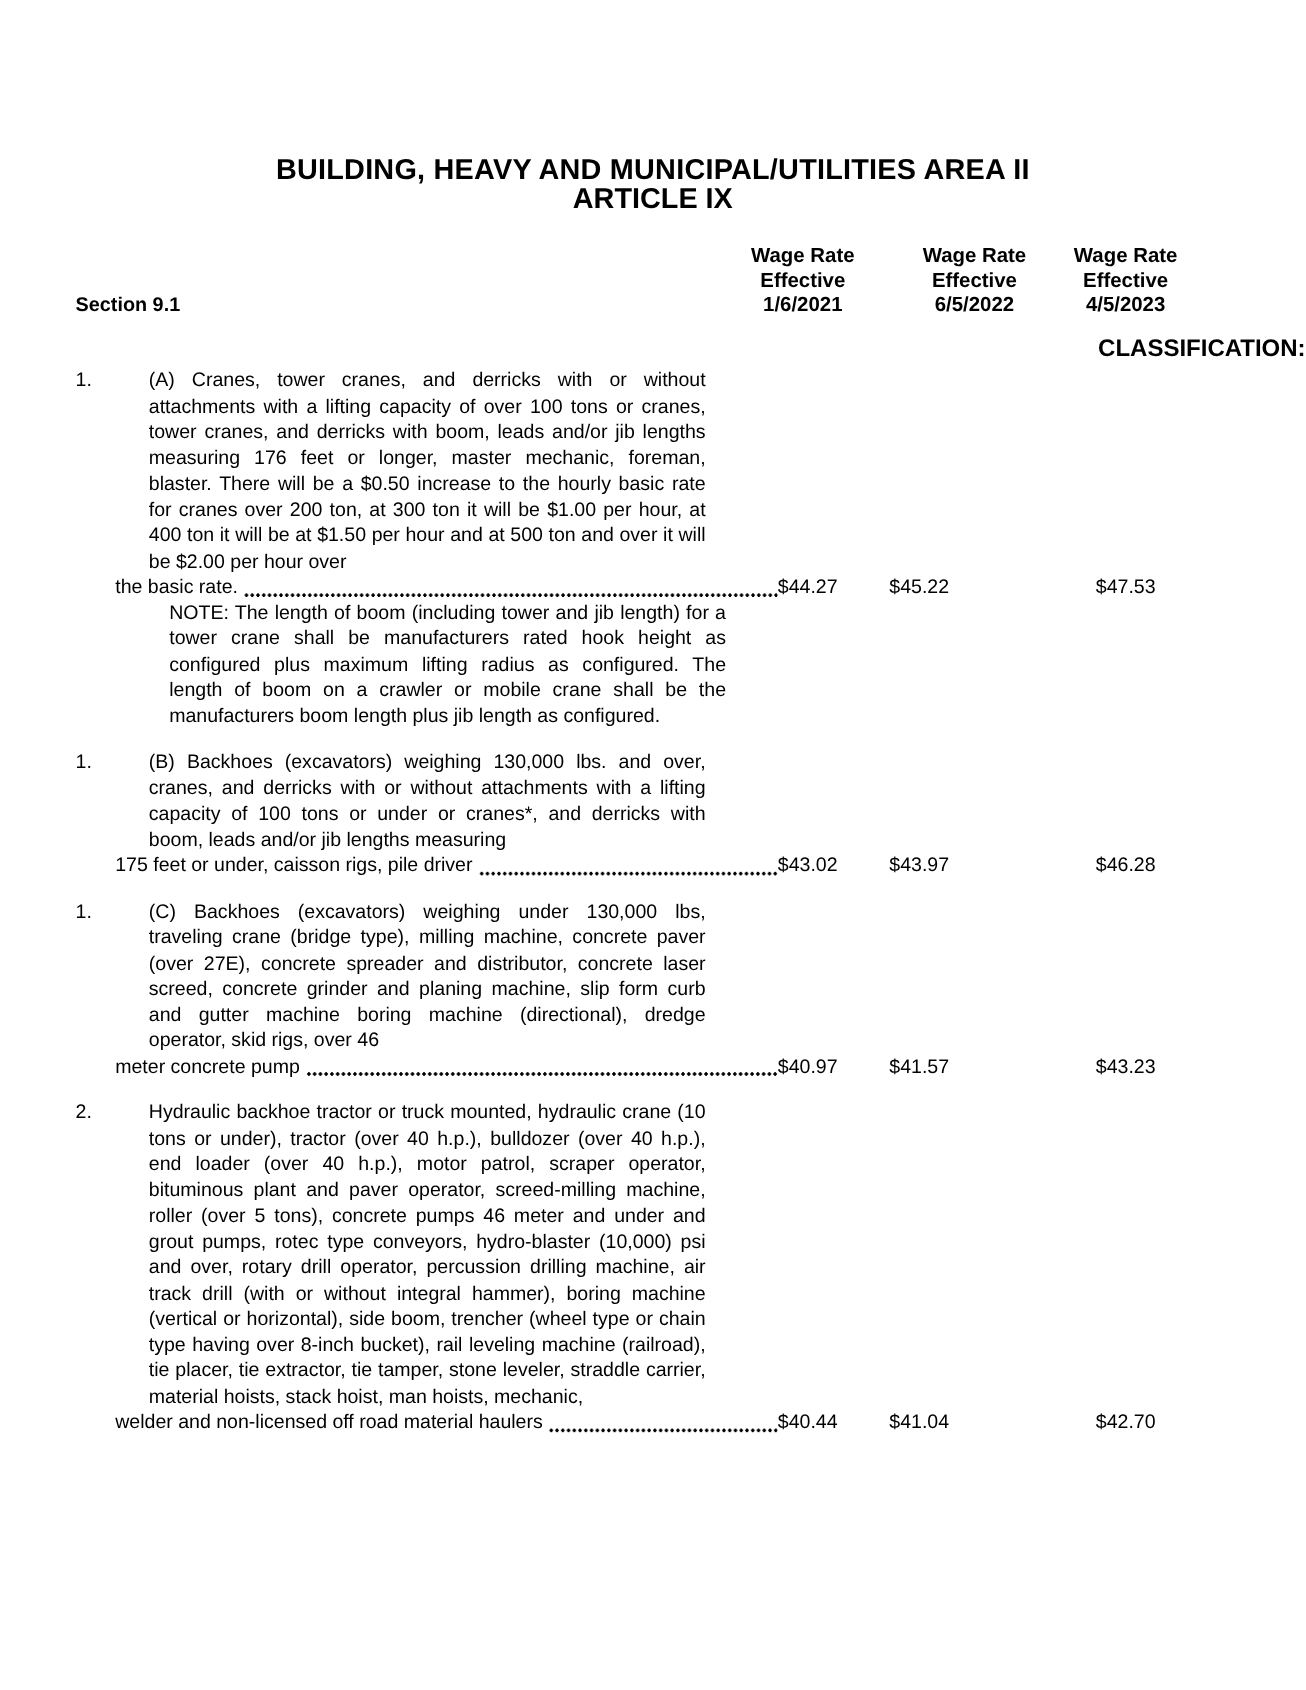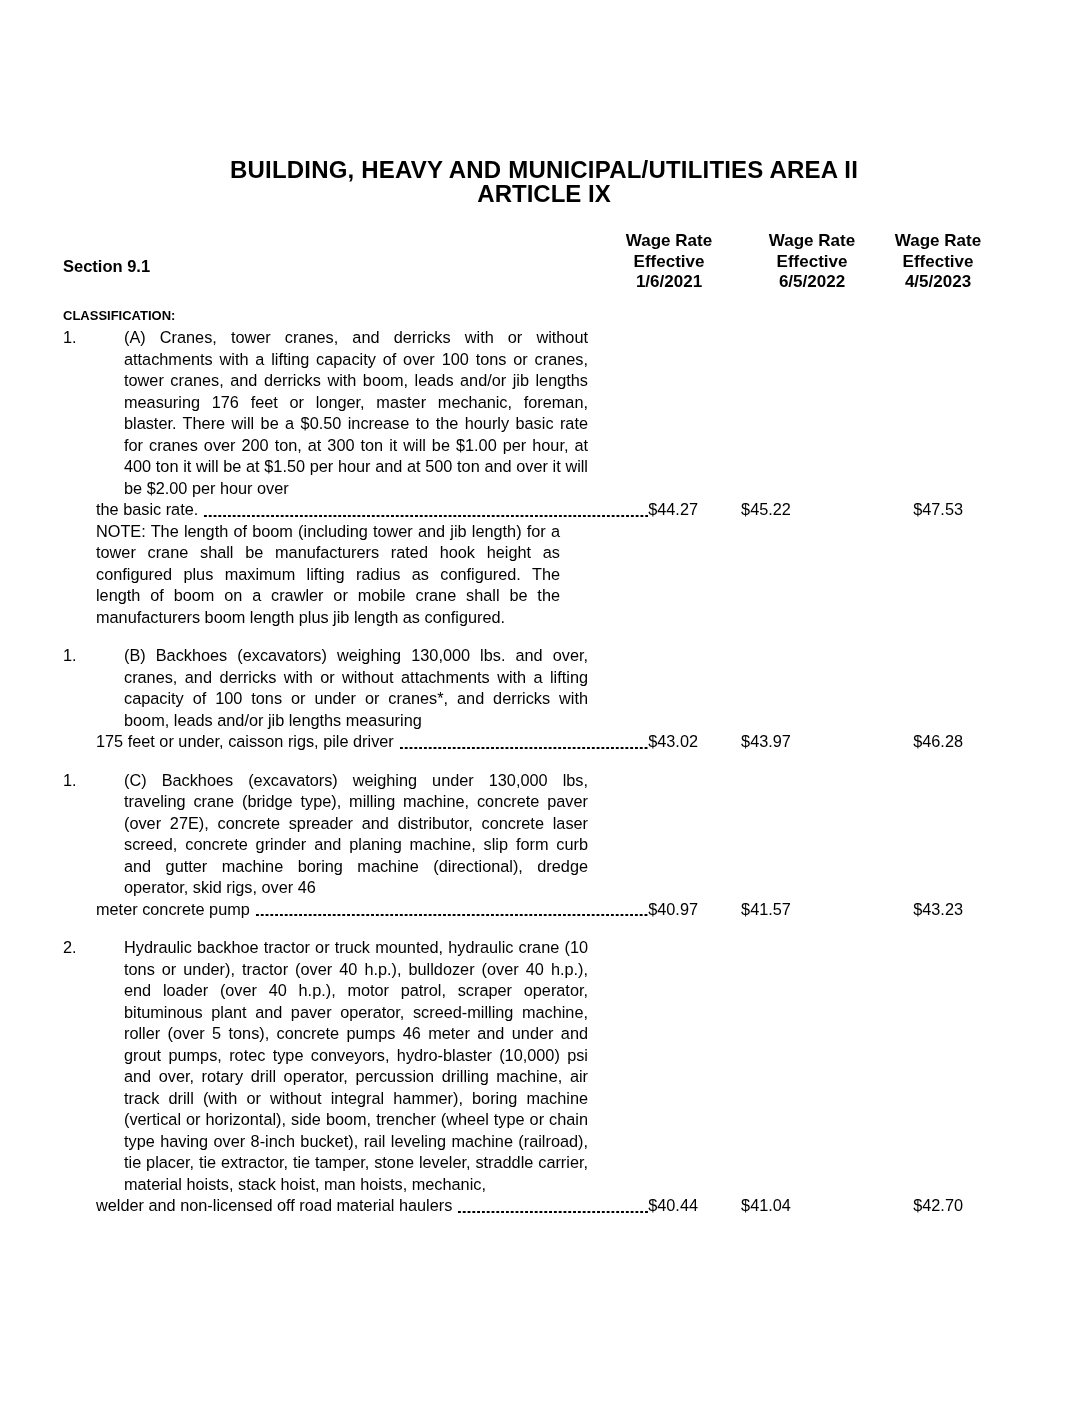--- a/index.html
+++ b/index.html
@@ -8,42 +8,42 @@
     height: 1408px;
     background: #ffffff;
     color: #000000;
     font-family: "Liberation Sans", sans-serif;
     position: relative;
     overflow: hidden;
   }
   .page { padding-top: 128px; }
 
   
-  .title-block { text-align: center; margin-top: 28px; }
+  .title-block { text-align: center; }
   .doc-title   { font-size: 24px; font-weight: bold; line-height: 27px; letter-spacing: 0.2px; }
   .doc-subtitle{ font-size: 24px; font-weight: bold; line-height: 22px; }
 
   
   .header-row { position: relative; height: 61px; margin-top: 26px; }
   .section-label {
-    position: absolute; left: 63px; bottom: 16px;
+    position: absolute; left: 63px; bottom: 0;
     font-size: 16.5px; font-weight: bold;
   }
   .hcol {
     position: absolute; top: 0; width: 110px;
     text-align: center; font-weight: bold;
     font-size: 17px; line-height: 20.5px;
   }
   .hcol1 { left: 614px; }
   .hcol2 { left: 757px; }
   .hcol3 { left: 883px; }
 
   .classification-label {
     margin: 16px 0 4px 63px;
-    font-size: 13px; font-weight: bold;
+    font-size: 20px; font-weight: bold; text-align: right;
   }
 
   
   .items { margin-left: 63px; width: 900px; font-size: 16.3px; line-height: 21.5px; }
   .item  { display: flex; margin-bottom: 17px; }
   .item-num { width: 33px; flex: none; }
   .item-content { flex: 1; min-width: 0; }
   .item-body { width: 464px; text-align: justify; margin-left: 28px; }
   .rate-line { display: flex; align-items: baseline; width: 100%; }
   .last-text { flex: none; white-space: nowrap; }
@@ -51,21 +51,21 @@
     flex: 1; align-self: flex-end;
     height: 6px; margin: 0 0 2px 5px;
     background-image: radial-gradient(circle, #000 1.2px, transparent 1.5px);
     background-size: 4.8px 6px;
     background-repeat: repeat-x;
     background-position: left bottom;
   }
   .rate { flex: none; white-space: nowrap; }
   .r2 { width: 136px; text-align: center; }
   .r3 { width: 129px; text-align: right; }
-  .item-note { width: 464px; text-align: justify; }
+  .item-note { width: 464px; text-align: justify; margin-left: 45px; }
   .item-note.bold { font-weight: bold; }
 </style>
 </head>
 <body>
 
 <div class="page">
 
   <div class="title-block">
     <div class="doc-title">BUILDING, HEAVY AND MUNICIPAL/UTILITIES AREA II</div>
     <div class="doc-subtitle">ARTICLE IX</div>

